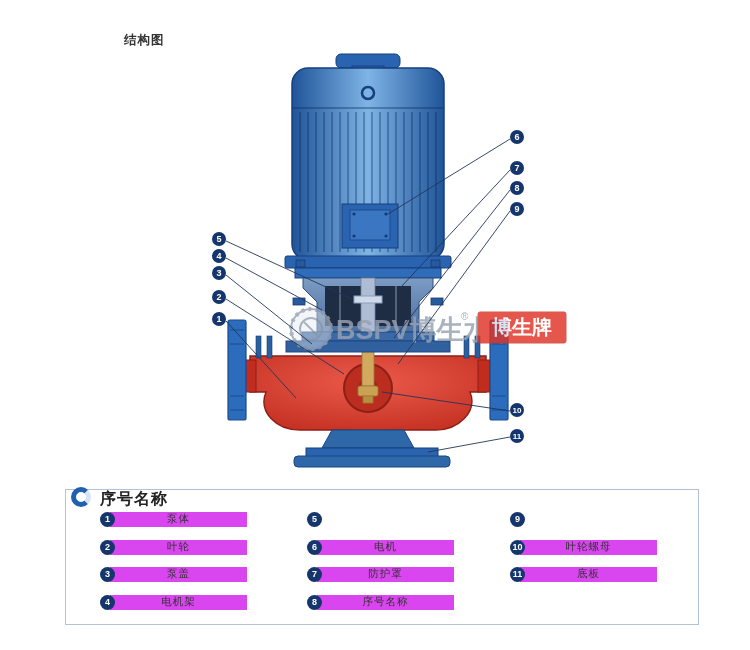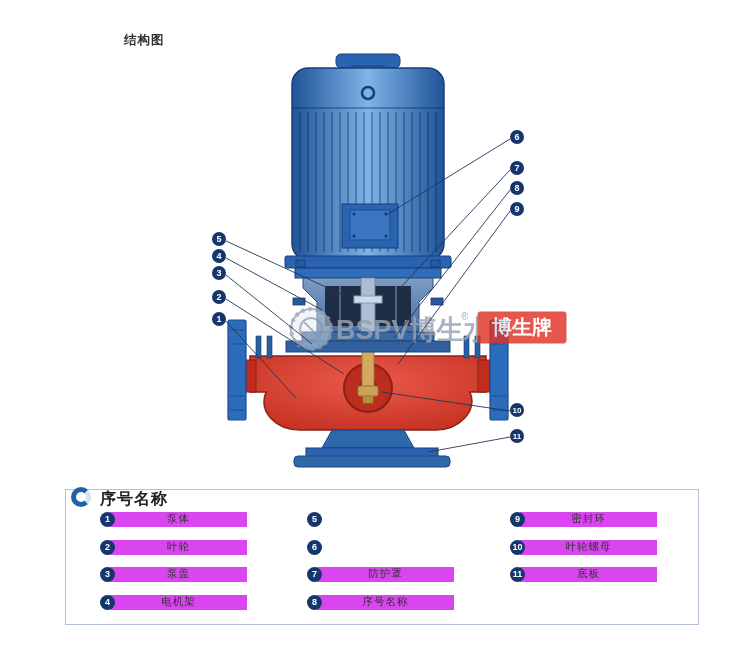--- a/index.html
+++ b/index.html
@@ -209,33 +209,33 @@
   <div class="lg-item" style="left:100px;top:594px">
     <span class="lg-num">4</span>
     <span class="lg-bar">电机架</span>
   </div>
 
   <div class="lg-item" style="left:307px;top:511px">
     <span class="lg-num">5</span>
   </div>
   <div class="lg-item" style="left:307px;top:539px">
     <span class="lg-num">6</span>
+    <span class="lg-bar">电机</span>
   </div>
   <div class="lg-item" style="left:307px;top:566px">
     <span class="lg-num">7</span>
     <span class="lg-bar">防护罩</span>
   </div>
   <div class="lg-item" style="left:307px;top:594px">
     <span class="lg-num">8</span>
     <span class="lg-bar">序号名称</span>
   </div>
 
   <div class="lg-item" style="left:510px;top:511px">
     <span class="lg-num">9</span>
-    <span class="lg-bar">密封环</span>
   </div>
   <div class="lg-item" style="left:510px;top:539px">
     <span class="lg-num">10</span>
     <span class="lg-bar">叶轮螺母</span>
   </div>
   <div class="lg-item" style="left:510px;top:566px">
     <span class="lg-num">11</span>
     <span class="lg-bar">底板</span>
   </div>
 

